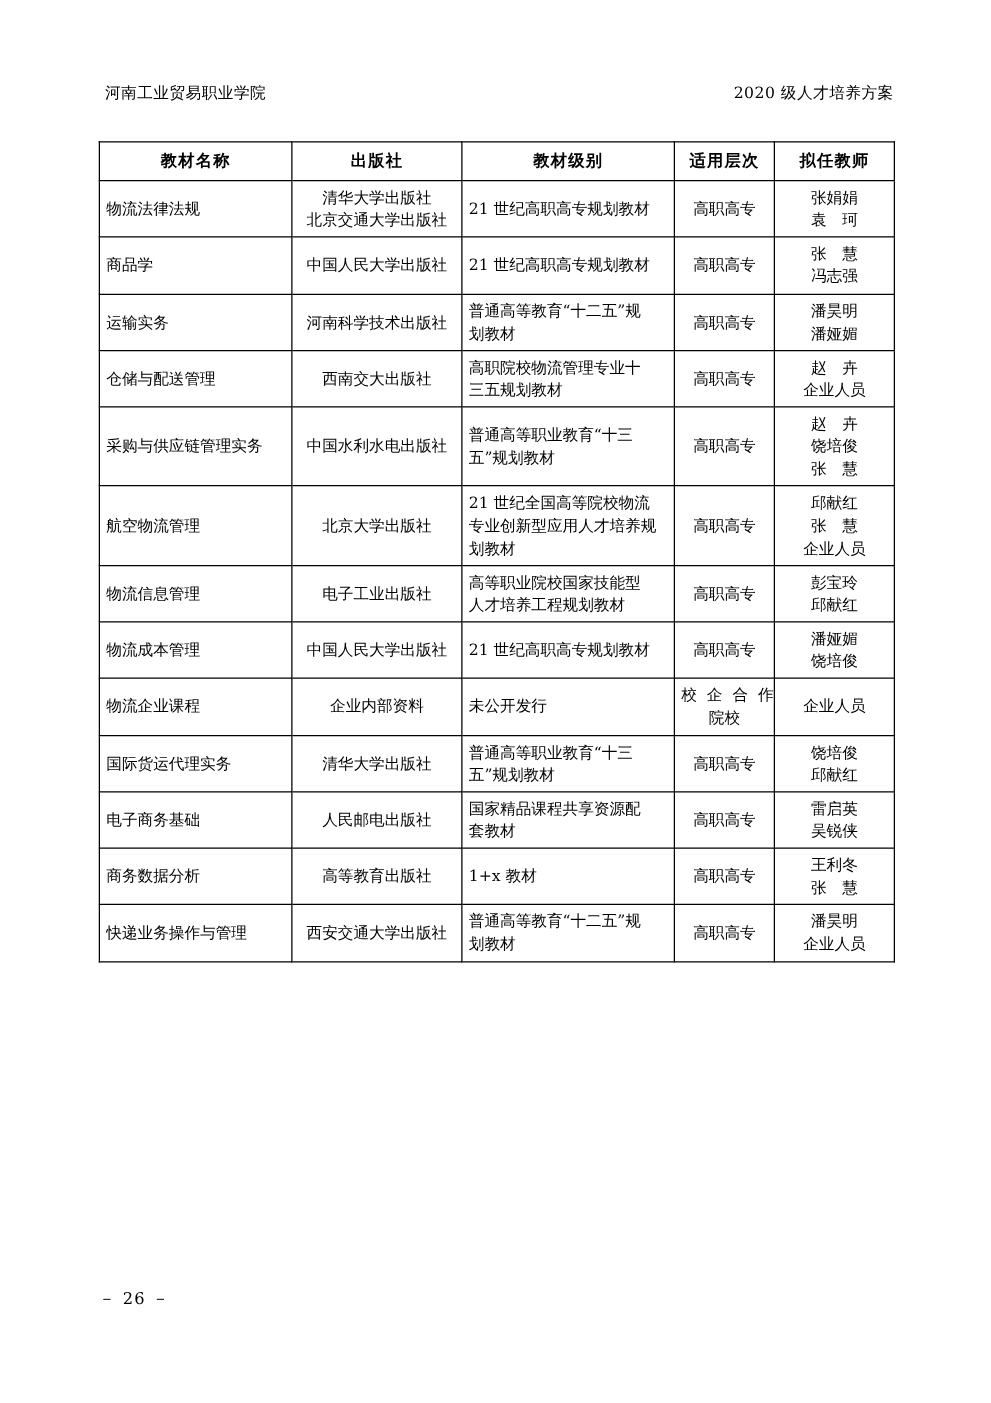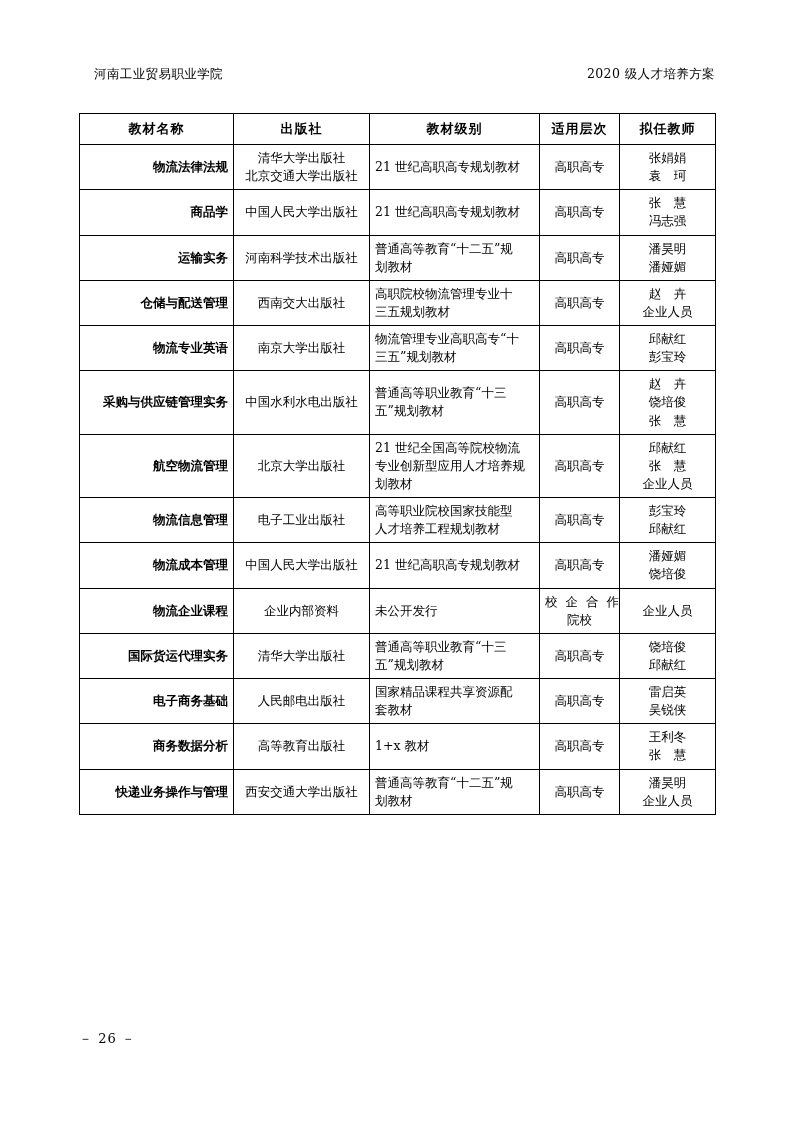--- a/index.html
+++ b/index.html
@@ -17,21 +17,21 @@
   .page {
     position: relative;
     width: 793px;
     height: 1122px;
     box-sizing: border-box;
     padding: 0;
   }
   .header {
     position: absolute;
     top: 66px;
-    left: 94px;
+    left: 84px;
     right: 78px;
     display: flex;
     justify-content: space-between;
     align-items: baseline;
     font-family: "DejaVu Serif", "Liberation Serif", serif;
     font-size: 12.5px;
     letter-spacing: 0.4px;
   }
   .header-left { font-family: "DejaVu Serif", "Liberation Serif", serif; }
   .header-right { font-family: "DejaVu Serif", "Liberation Serif", serif; margin-left: 18px; }
@@ -62,21 +62,21 @@
     vertical-align: middle;
     padding: 4px 5px;
     line-height: 1.45;
   }
   col.c-name  { width: 154px; }
   col.c-pub   { width: 136px; }
   col.c-level { width: 170px; }
   col.c-tier  { width: 80px; }
   col.c-teach { width: 96px; }
 
-  td.name  { text-align: right; font-weight: bold; }
+  td.name  { text-align: left; }
   td.pub   { text-align: center; }
   td.level { text-align: left; }
   td.tier  { text-align: center; }
   td.teach { text-align: center; }
 
   td .line { display: block; white-space: nowrap; }
   td.level .line { white-space: normal; }
 
   .tier-spread { letter-spacing: 2px; }
 
@@ -187,39 +187,20 @@
           <td class="tier">
             <span class="line">高职高专</span>
           </td>
           <td class="teach">
             <span class="line">赵　卉</span>
             <span class="line">企业人员</span>
           </td>
         </tr>
         <tr>
           <td class="name">
-            <span class="line">物流专业英语</span>
-          </td>
-          <td class="pub">
-            <span class="line">南京大学出版社</span>
-          </td>
-          <td class="level">
-            <span class="line">物流管理专业高职高专“十</span>
-            <span class="line">三五”规划教材</span>
-          </td>
-          <td class="tier">
-            <span class="line">高职高专</span>
-          </td>
-          <td class="teach">
-            <span class="line">邱献红</span>
-            <span class="line">彭宝玲</span>
-          </td>
-        </tr>
-        <tr>
-          <td class="name">
             <span class="line">采购与供应链管理实务</span>
           </td>
           <td class="pub">
             <span class="line">中国水利水电出版社</span>
           </td>
           <td class="level">
             <span class="line">普通高等职业教育“十三</span>
             <span class="line">五”规划教材</span>
           </td>
           <td class="tier">

